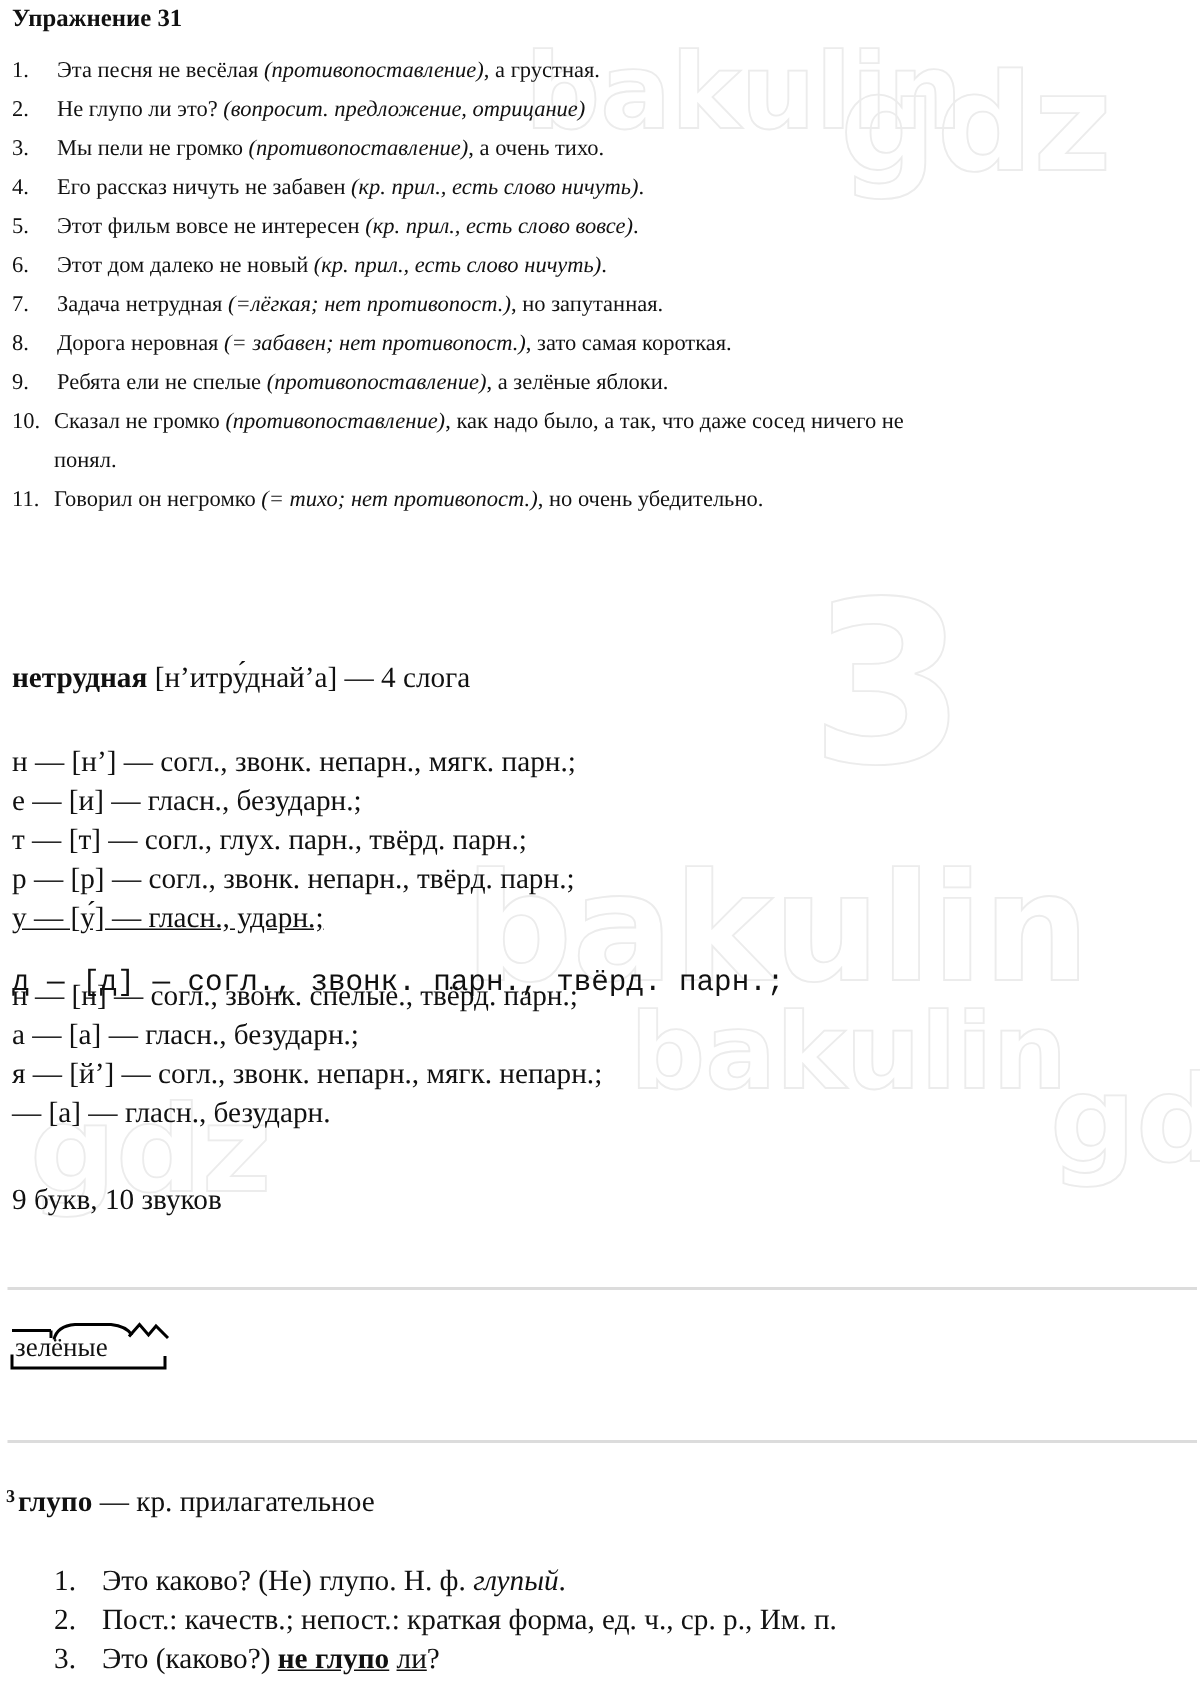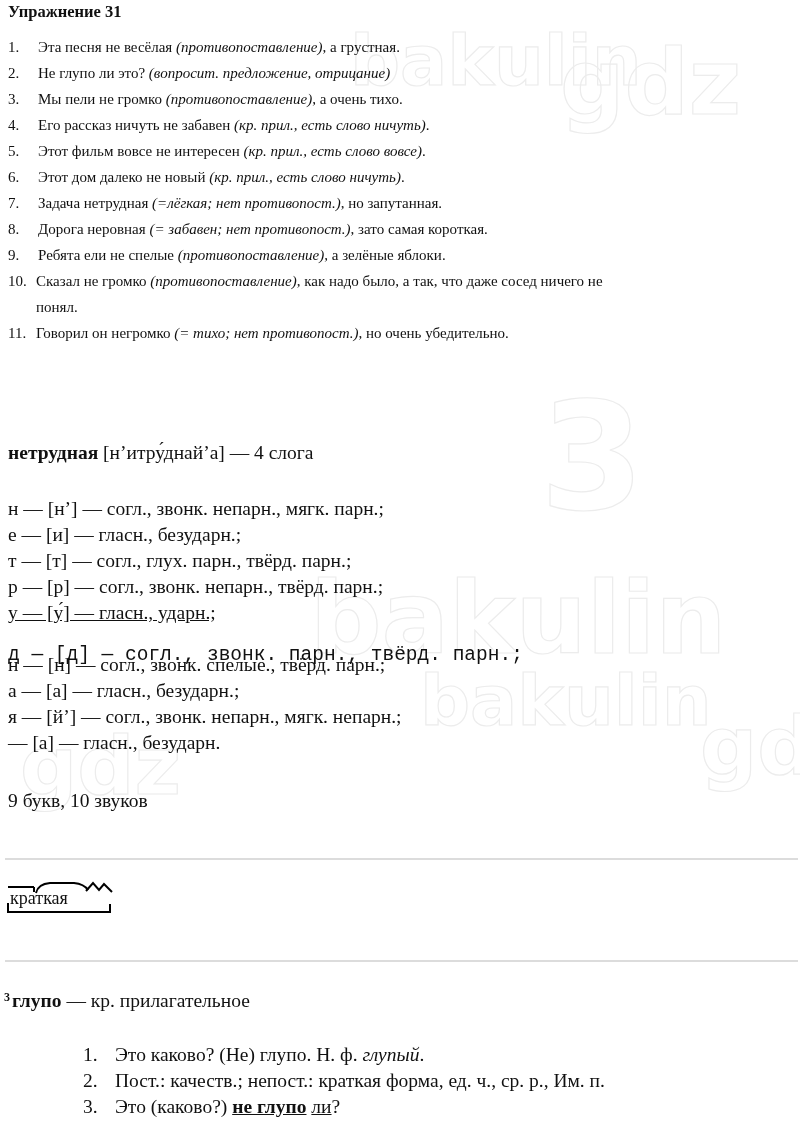--- a/index.html
+++ b/index.html
@@ -32,21 +32,21 @@
     }
     .b { font-weight: bold; }
     .sep {
       position: absolute; left: 5px; right: 2px; height: 2px; background: #dcdcdc;
     }
     .morph {
       position: absolute; left: 6px; top: 878px; font-size: 18px; font-family: "Liberation Serif", serif;
     }
     .footnote-head { position: absolute; left: 4px; top: 990px; font-size: 19.5px; white-space: nowrap; }
     .footnote-head sup { font-size: 12px; font-weight: bold; vertical-align: 6px; margin-right: 2px; }
-    .fn-item { position: absolute; left: 36px; font-size: 19.5px; line-height: 26px; white-space: nowrap; margin-left: 47px; }
+    .fn-item { position: absolute; left: 36px; font-size: 19.5px; line-height: 26px; white-space: nowrap; }
     .fn-item .num { display: inline-block; width: 32px; }
     .ul-b { font-weight: bold; text-decoration: underline; }
     .ul { text-decoration: underline; }
   </style>
 </head>
 <body>
 
 <div class="watermark">
   <span style="left:560px;top:30px;font-size:90px;">gdz</span>
   <span style="left:350px;top:20px;font-size:70px;">bakulin</span>
@@ -100,21 +100,21 @@
 
       <path d="M2 9 L28 9" stroke="#000" stroke-width="2" fill="none"></path>
       <path d="M28 9 L28 14" stroke="#000" stroke-width="2" fill="none"></path>
 
       <path d="M30 15 Q32 6 44 5 L68 5 Q78 6 82 12" stroke="#000" stroke-width="2" fill="none"></path>
 
       <path d="M80 13 L87 5 L93 12 L98 6 L106 14" stroke="#000" stroke-width="2" fill="none"></path>
 
       <path d="M2 25 L2 34 L104 34 L104 26" stroke="#000" stroke-width="2" fill="none"></path>
     </svg>
-    <span style="position:absolute;left:4px;top:10px;white-space:nowrap;">краткая</span>
+    <span style="position:absolute;left:4px;top:10px;white-space:nowrap;">зелёные</span>
   </div>
 
   <div class="sep" style="top:960px;"></div>
 
   <div class="footnote-head">
     <sup>3</sup><span class="b">глупо</span><span> — кр. прилагательное</span>
   </div>
 
   <div class="fn-item" style="top:1042px;">
     <span class="num">1.</span><span>Это каково? (Не) глупо. Н. ф. </span><span class="it">глупый</span><span>.</span>

